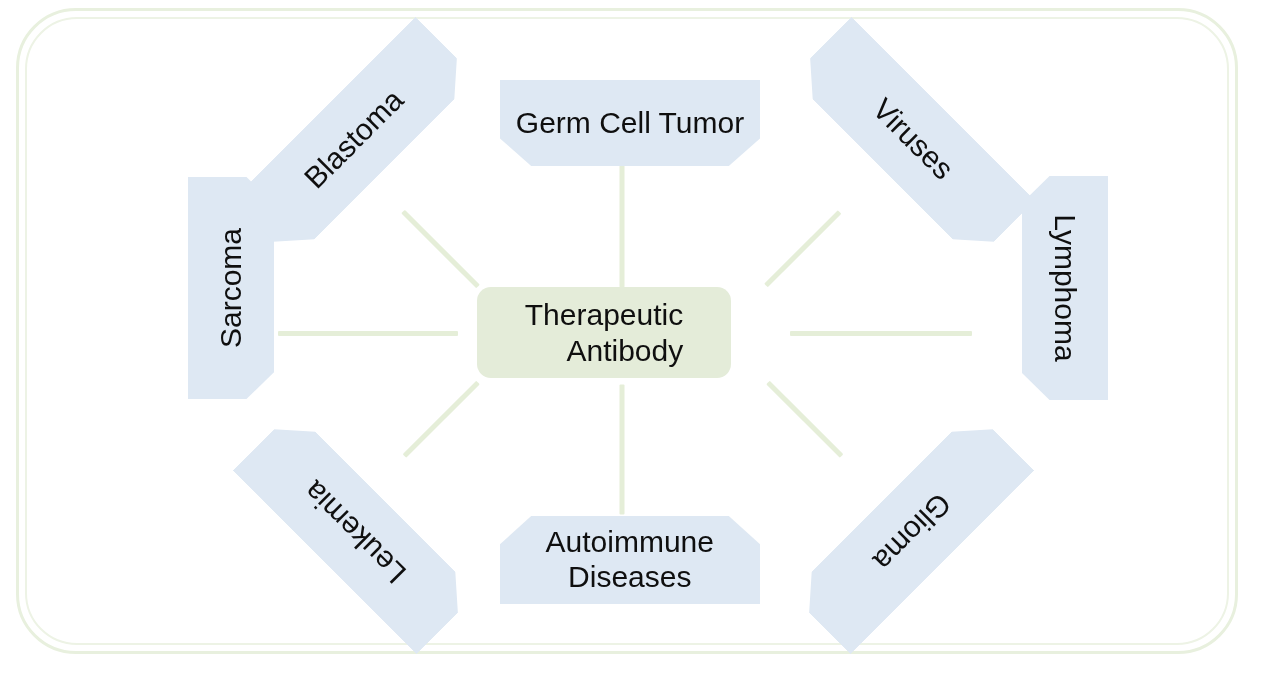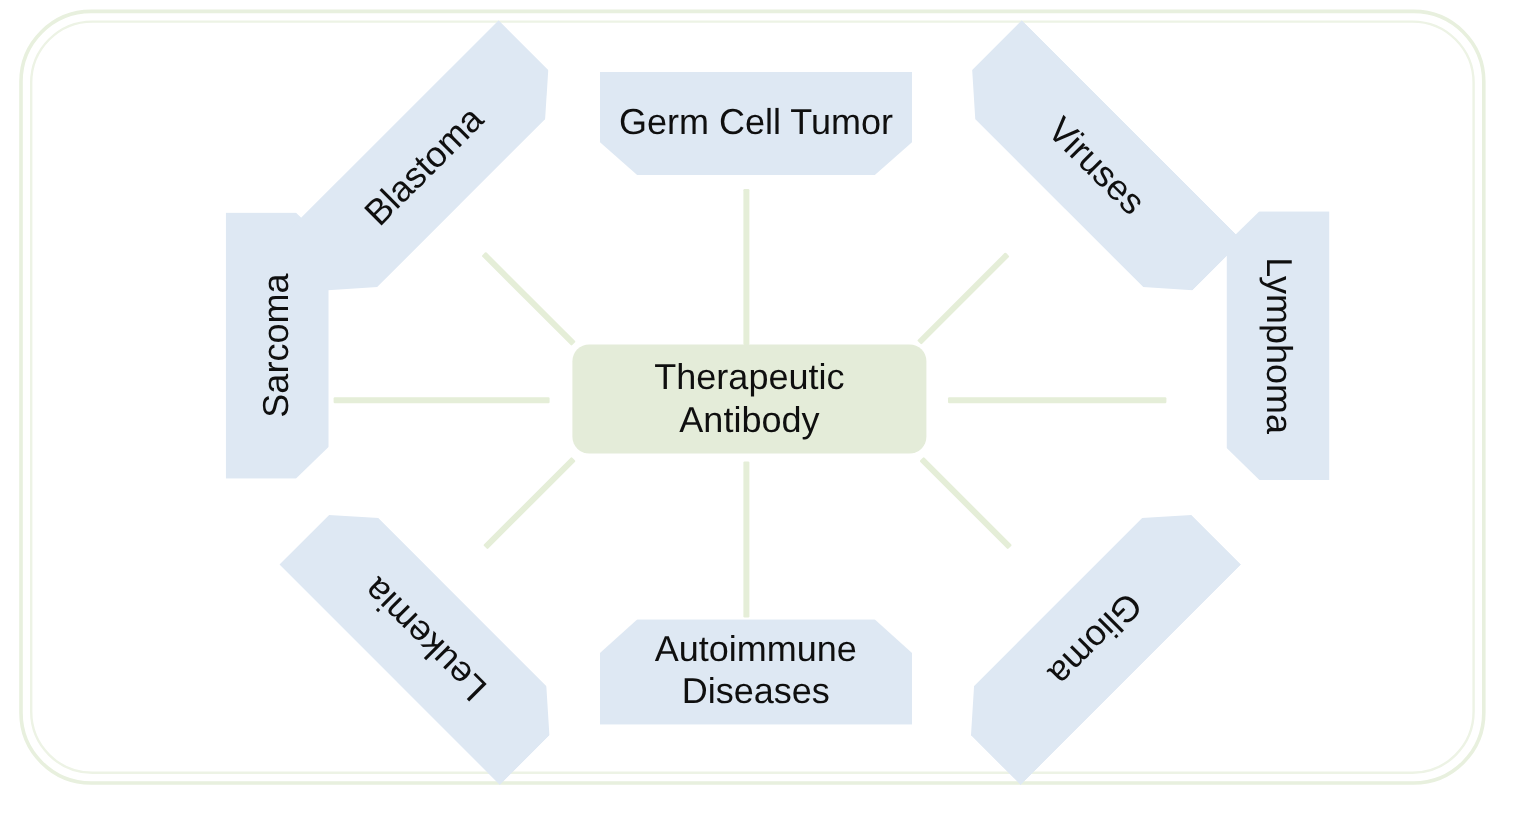--- a/index.html
+++ b/index.html
@@ -86,26 +86,26 @@
   <div class="connector" style="left:768px; top:380px; width:104px; transform: rotate(45deg);"></div>
 
   <div class="connector" style="left:622px; top:382px; width:130px; transform: rotate(90deg);"></div>
 
   <div class="connector" style="left:478px; top:380px; width:104px; transform: rotate(135deg);"></div>
 
   <div class="connector" style="left:458px; top:331px; width:180px; transform: rotate(180deg);"></div>
 
   <div class="connector" style="left:478px; top:284px; width:106px; transform: rotate(-135deg);"></div>
 
-  <div class="node node-center f30" style="left:477px; top:287px; width:295px; height:91px;">
+  <div class="node node-center f30" style="left:477px; top:287px; width:254px; height:91px;text-align:right;">
     <span class="node-label">Therapeutic
 Antibody</span>
   </div>
 
-  <div class="node node-poly f30" style="left:500px; top:60px; width:260px; height:86px;">
+  <div class="node node-poly f30" style="left:500px; top:80px; width:260px; height:86px;">
     <span class="node-label">Germ Cell Tumor</span>
   </div>
 
   <div class="node node-poly f30" style="left:783px; top:96px; width:260px; height:86px; transform: rotate(45deg);">
     <span class="node-label">Viruses</span>
   </div>
 
   <div class="node node-poly f30" style="left:953px; top:245px; width:224px; height:86px; transform: rotate(90deg);">
     <span class="node-label">Lymphoma</span>
   </div>

